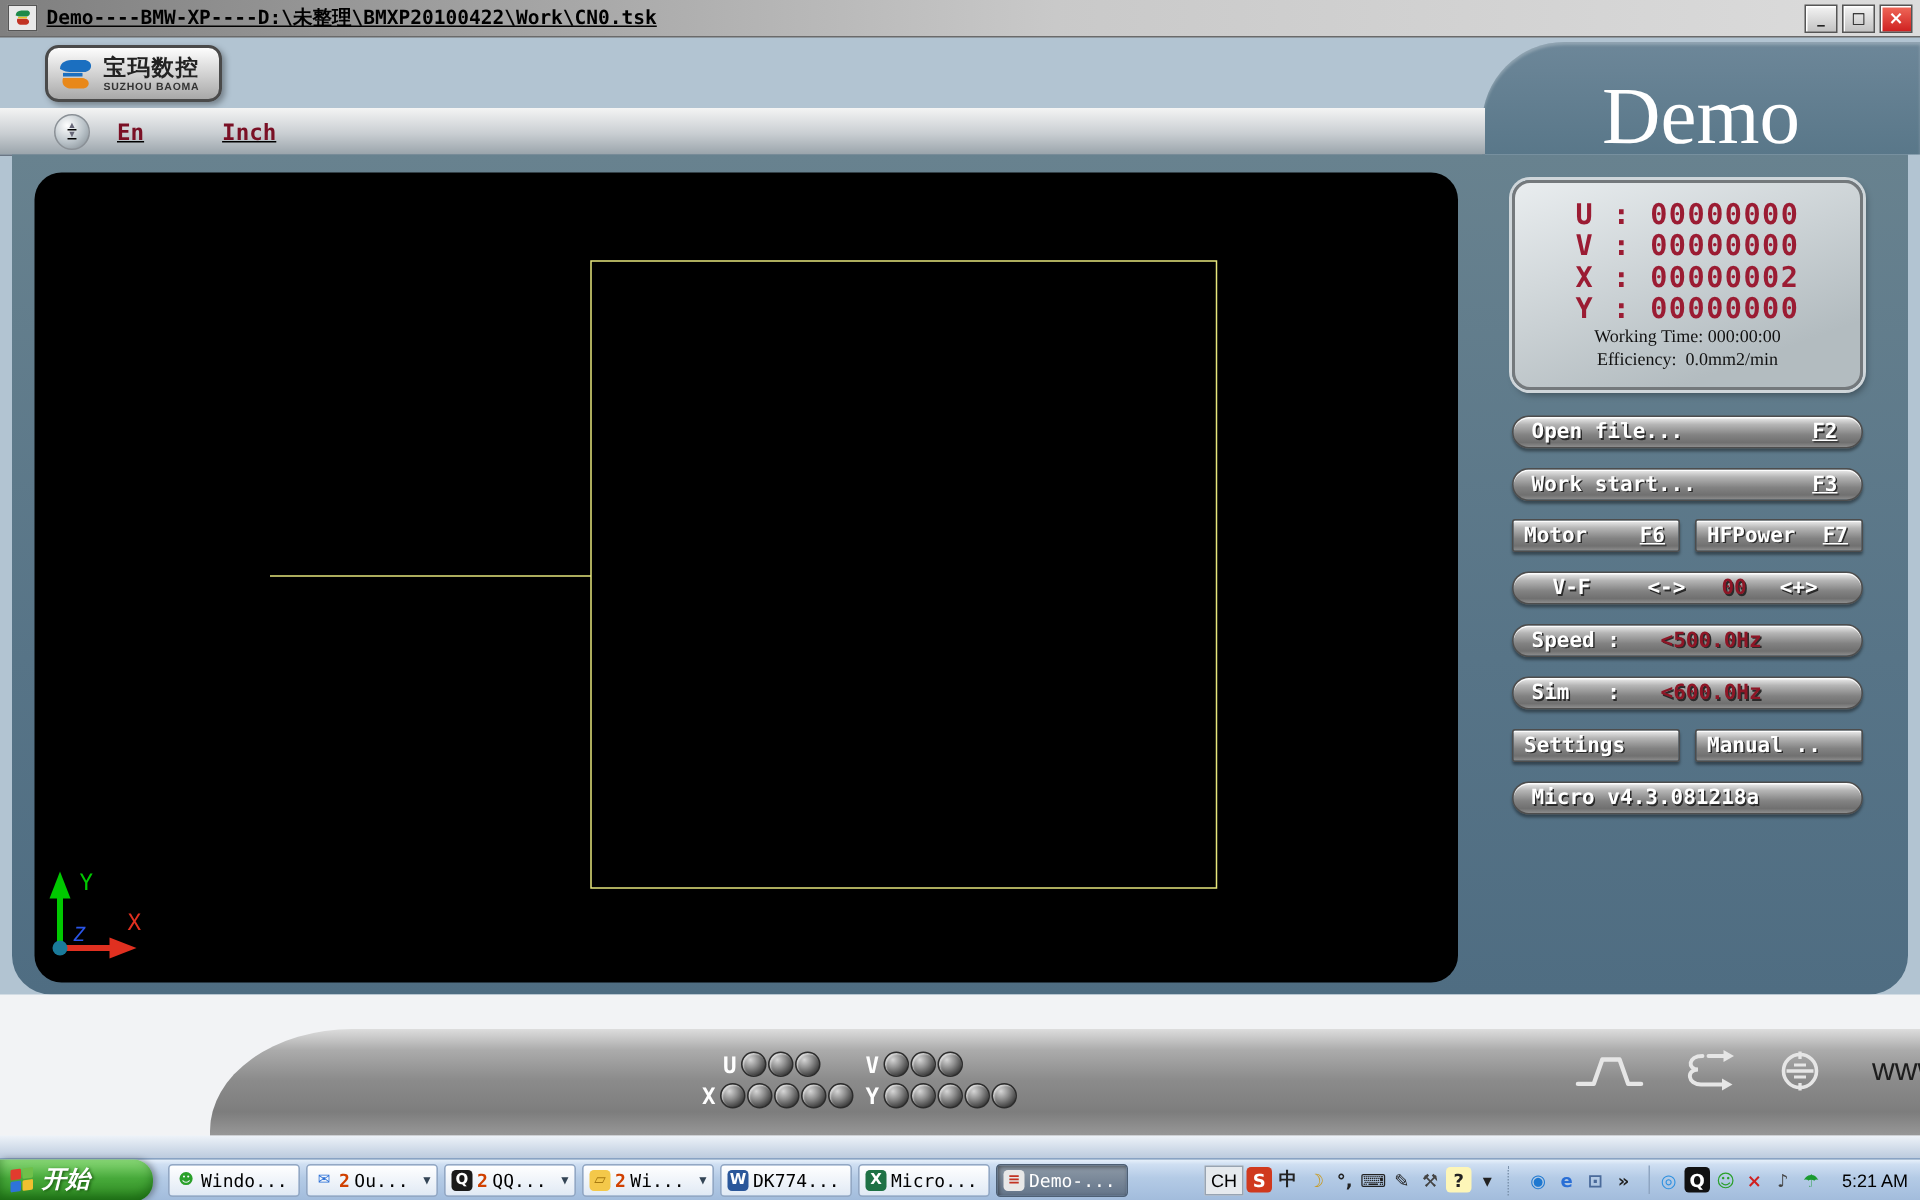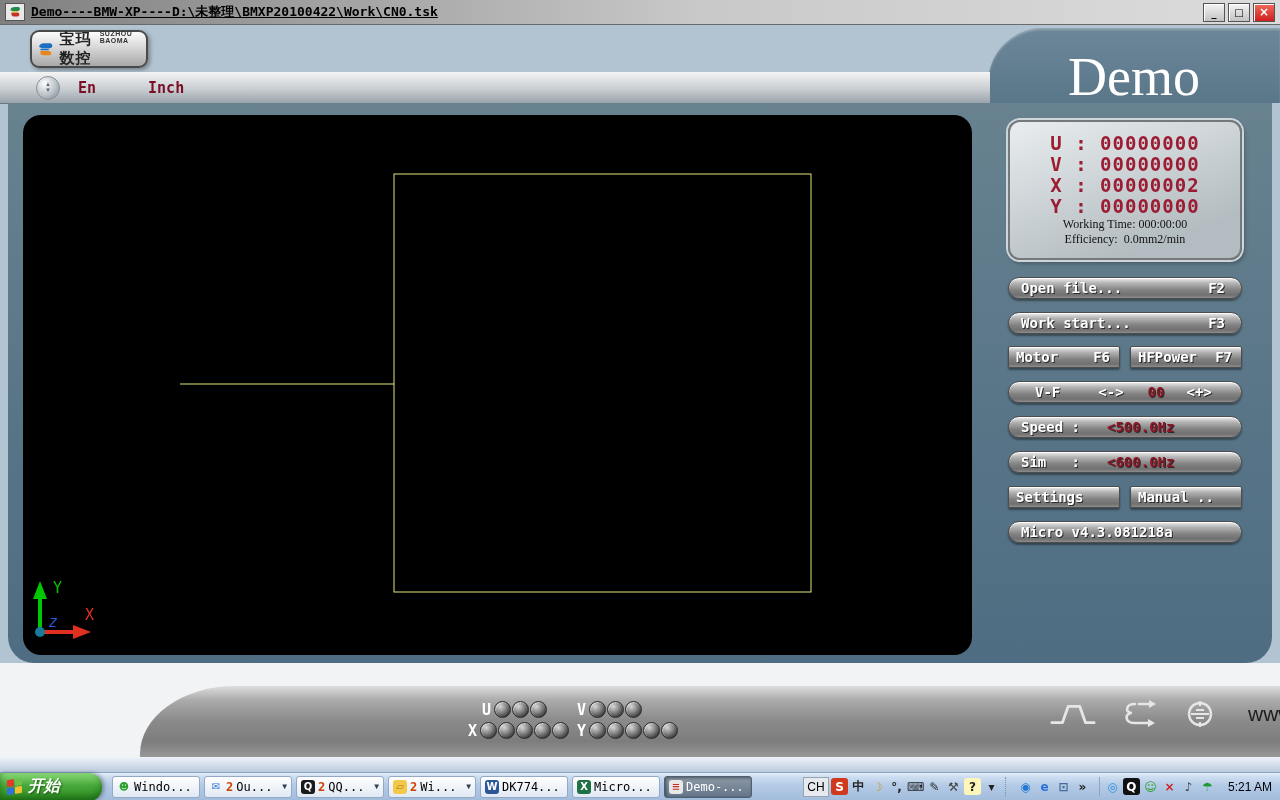--- a/index.html
+++ b/index.html
@@ -17,36 +17,36 @@
   .win-btn{width:20px;height:17px;font:bold 10px "DejaVu Sans",sans-serif;color:#000;
     background:linear-gradient(#f4f4f4,#c2c2c2);border:1px solid #555;
     box-shadow:inset 1px 1px 0 #fff;display:flex;align-items:center;justify-content:center;}
   .win-btn.close{background:linear-gradient(#f06a5a,#cf2020);color:#fff;font-size:12px;}
 
   
   .logo-btn{position:absolute;left:30px;top:30px;width:118px;height:38px;border-radius:9px;
     background:linear-gradient(180deg,#fdfdfd,#cfcfcf 55%,#a8a8a8);
     border:2px solid #4a4a4a;box-shadow:2px 2px 4px rgba(0,0,0,.35);
     display:flex;align-items:center;gap:5px;padding:0 6px;box-sizing:border-box;}
-  .logo-text{display:flex;flex-direction:row;line-height:1;}
+  .logo-text{display:flex;flex-direction:column;line-height:1;}
   .logo-cn{font:bold 15px "DejaVu Sans",sans-serif;color:#222;letter-spacing:1px;}
   .logo-en{font:bold 7px "Liberation Sans",sans-serif;color:#333;letter-spacing:.5px;}
 
   .demo-panel{position:absolute;right:0;top:28px;width:292px;height:75px;
     background:linear-gradient(180deg,#6d8799,#597789);
     border-top-left-radius:55px;box-shadow:inset 0 2px 2px rgba(255,255,255,.25);}
   .demo-panel::before{content:"";position:absolute;left:-14px;top:6px;width:40px;height:70px;
     background:linear-gradient(135deg,#cfd8de,#8fa2ae);transform:rotate(38deg);
     border-radius:10px;z-index:-1;}
   .demo-title{position:absolute;left:0;right:0;top:18px;text-align:center;
     font:54px "Liberation Serif",serif;color:#fff;}
 
   .lang-bar{position:absolute;left:0;top:72px;width:990px;height:31px;
     background:linear-gradient(180deg,#f4f4f4,#c9ced2 55%,#9aa4ab);
-    border-bottom:1px solid #6a7684;display:flex;align-items:center;}
+    border-bottom:1px solid #6a7684;display:flex;align-items:center;text-decoration:underline;}
   .sphere{width:22px;height:22px;border-radius:50%;margin-left:36px;
     background:radial-gradient(circle at 35% 30%,#ffffff,#b9c2c8 55%,#7c868d);
     border:1px solid #8a9096;display:flex;flex-direction:column;align-items:center;
     justify-content:center;font-size:6px;color:#667;line-height:.9;}
   .lang-label{font:bold 15px "DejaVu Sans Mono",monospace;color:#7a1025;margin-left:18px;}
   .unit-label{font:bold 15px "DejaVu Sans Mono",monospace;color:#7a1025;margin-left:52px;}
 
   
   .main-panel{position:absolute;left:8px;top:103px;width:1264px;height:560px;
     background:linear-gradient(180deg,#68828f,#577487 60%,#4f6d82);
@@ -65,21 +65,21 @@
   .stat-line{font:12px "Liberation Serif",serif;color:#111;line-height:15px;white-space:pre;}
 
   .pill-btn,.rect-btn{position:absolute;left:1008px;width:234px;height:22px;
     background:linear-gradient(180deg,#f0f0f0 0%,#b5b5b5 25%,#828282 60%,#707070 85%,#8d8d8d 100%);
     border:1px solid #4d4d4d;box-shadow:0 2px 2px rgba(0,0,0,.4),inset 0 1px 0 rgba(255,255,255,.85);
     color:#fff;font:bold 14px "DejaVu Sans Mono",monospace;text-shadow:1px 1px 0 #2a2a2a;
     display:flex;align-items:center;box-sizing:border-box;cursor:default;}
   .pill-btn{border-radius:11px;}
   .rect-btn{width:112px;border-radius:2px;}
   .btn-label{margin-left:12px;white-space:pre;}
-  .btn-key{margin-left:auto;margin-right:16px;}
+  .btn-key{margin-left:auto;margin-right:16px;text-decoration:underline;}
   .rect-btn .btn-label{margin-left:7px;}
   .rect-btn .btn-key{margin-right:9px;}
   .btn-val{color:#8e1626;}
   .vf-row span{white-space:pre;}
 
   .pager{position:absolute;left:1183px;top:664px;width:58px;height:20px;border-radius:10px;
     background:linear-gradient(180deg,#dedede,#9a9a9a 45%,#7a7a7a);border:1px solid #5a5a5a;
     color:#111;font:11px "DejaVu Sans",sans-serif;letter-spacing:9px;text-indent:6px;
     display:flex;align-items:center;justify-content:center;text-shadow:none;}
 

